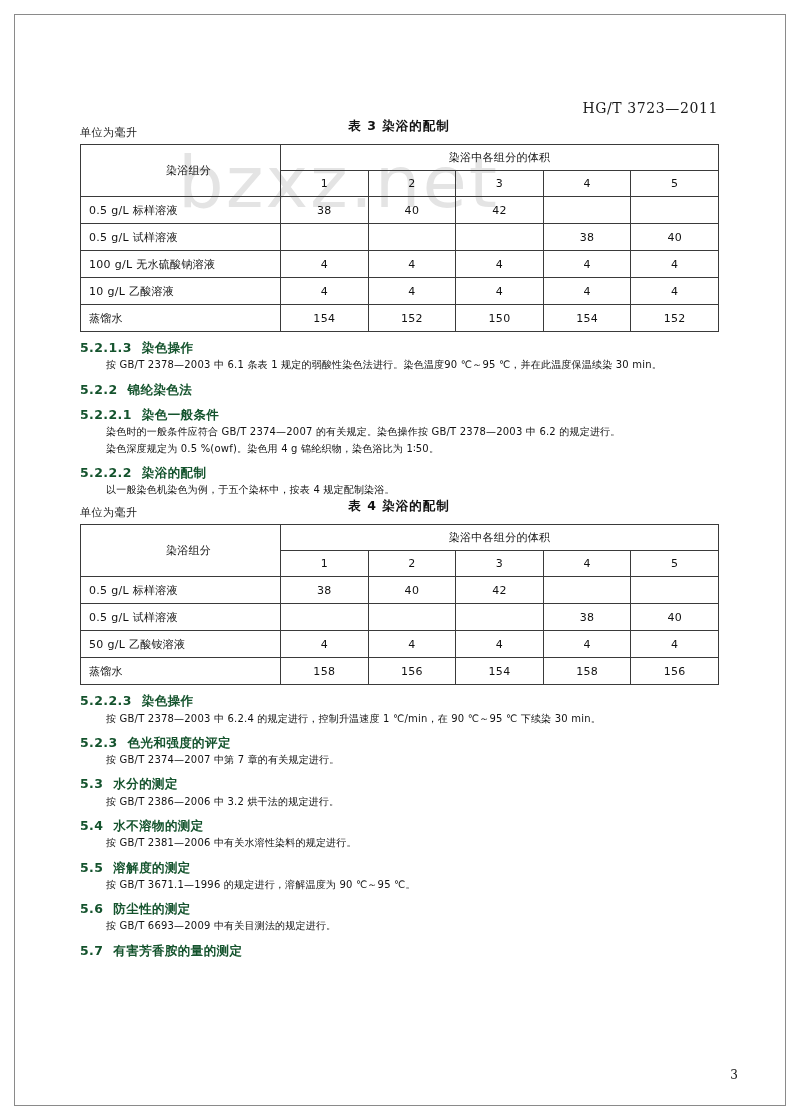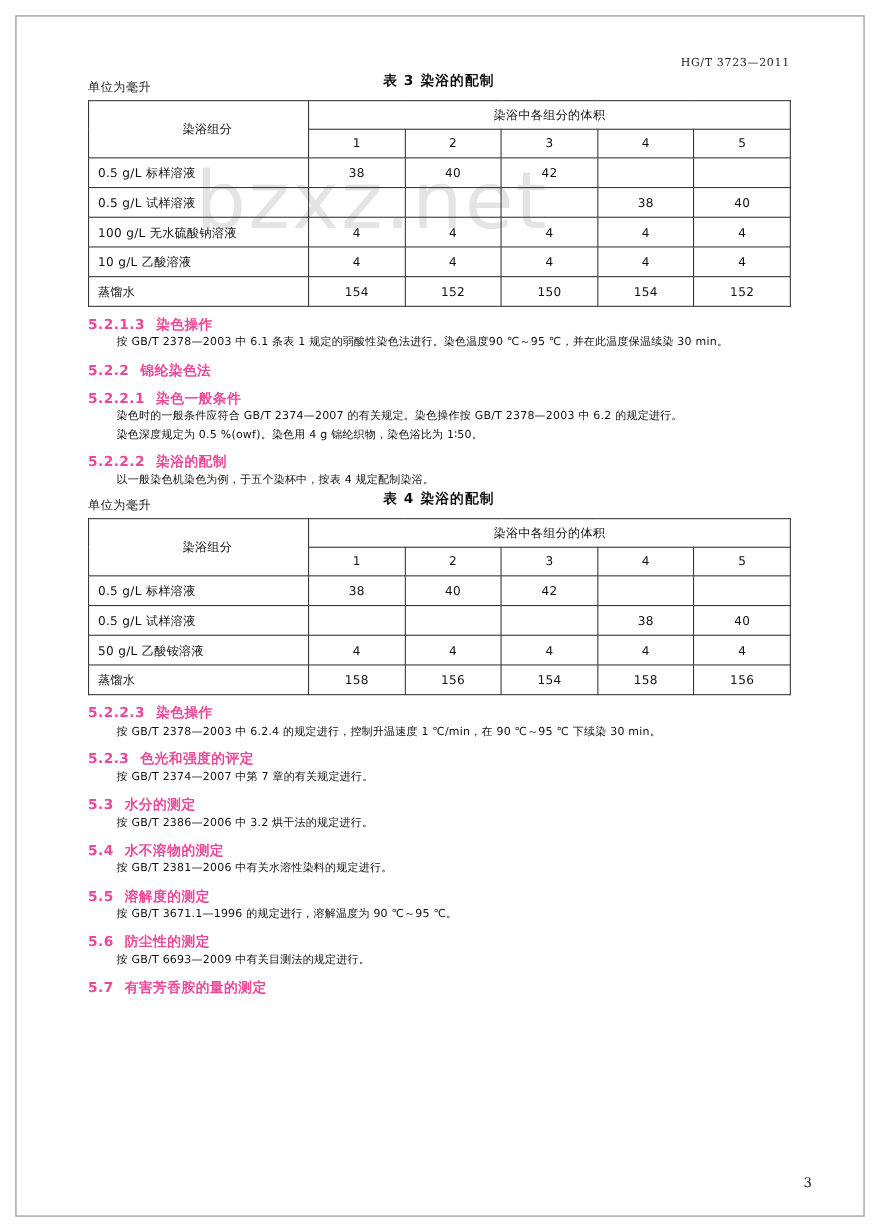--- a/index.html
+++ b/index.html
@@ -30,25 +30,26 @@
   }
   .content {
     position: absolute;
     left: 80px;
     top: 52px;
     width: 638px;
   }
   
   .doc-header {
     text-align: right;
-    font-size: 10px;
+    font-size: 14px;
     letter-spacing: 0.6px;
     font-family: "DejaVu Serif", "Liberation Serif", serif;
     color: #1a1a1a;
     padding-bottom: 2px;
+    margin-top: 48px;
   }
   
   .table-block { }
   .table-caption {
     text-align: center;
     font-size: 12.5px;
     font-weight: bold;
     letter-spacing: 1px;
     margin-bottom: 5px;
     color: #111;
@@ -92,21 +93,21 @@
   col.c-num { width: 87.6px; }
   
   .sec {
     margin-top: 6px;
   }
   .sec-head {
     font-size: 12.5px;
     font-weight: bold;
     letter-spacing: 0.4px;
     line-height: 1.55;
-    color: #ec4899;
+    color: #14532d;
   }
   .sec-head .num { margin-right: 10px; }
   p.para {
     margin: 0;
     font-size: 10px;
     line-height: 1.62;
     text-indent: 26px;
     text-align: justify;
     letter-spacing: 0.2px;
     font-family: "DejaVu Sans", "Liberation Sans", sans-serif;

